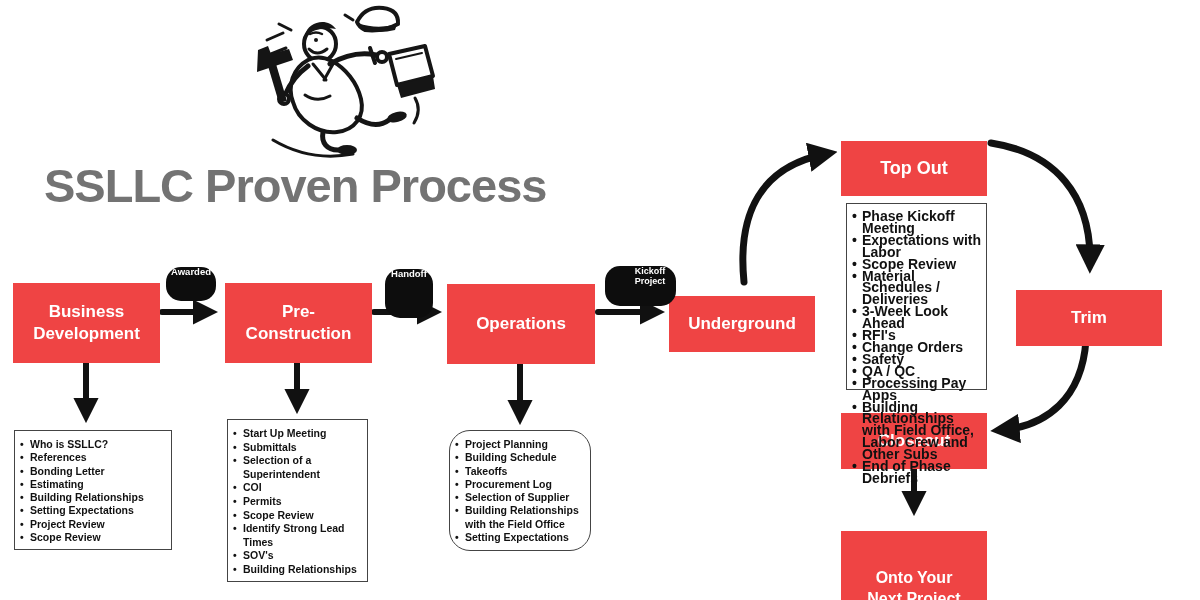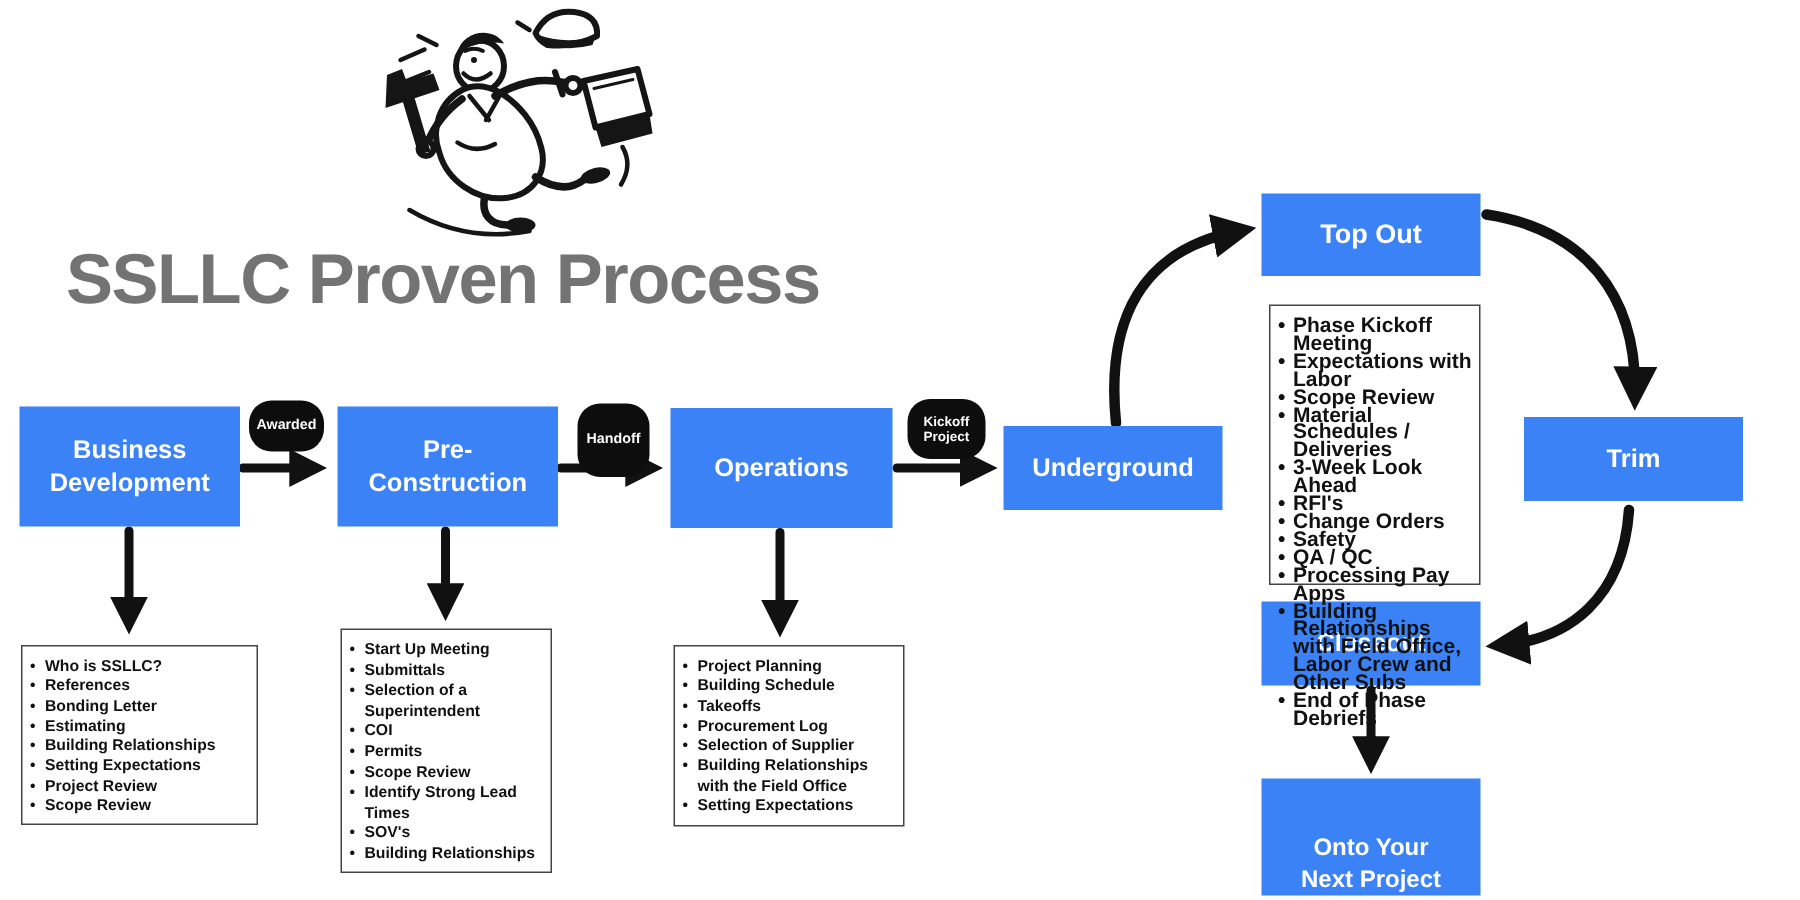--- a/index.html
+++ b/index.html
@@ -6,25 +6,25 @@
   #canvas{
     position:relative;width:1200px;height:600px;overflow:hidden;
     background:#ffffff;font-family:"Liberation Sans","DejaVu Sans",sans-serif;
   }
   .title{
     position:absolute;left:44px;top:158px;width:660px;margin:0;
     font-size:47px;font-weight:bold;letter-spacing:-1px;color:#737373;
   }
   .stage{
     position:absolute;display:flex;align-items:center;justify-content:center;
-    background:#3b82f6;color:#fff;font-weight:bold;text-align:center;
-    line-height:1.32;z-index:2;
+    background:#ef4444;color:#fff;font-weight:bold;text-align:center;
+    line-height:1.32;z-index:2;margin-top:12px;
   }
   .pill{
-    position:absolute;display:flex;align-items:center;justify-content:center;
+    position:absolute;display:flex;align-items:flex-start;justify-content:center;
     background:#0d0d0d;color:#fff;font-weight:bold;text-align:center;
     border-radius:15px;line-height:1.15;z-index:3;
   }
   .list-box{
     position:absolute;background:#fff;border:1.5px solid #444;z-index:2;
     box-sizing:border-box;padding:7px 4px 4px 2px;
   }
   .list-box ul{margin:0;padding:0;list-style:none;}
   .list-box li{
     position:relative;padding-left:13px;font-weight:bold;color:#111;
@@ -131,21 +131,21 @@
   <div class="stage" style="left:841px;top:519px;width:146px;height:78px;font-size:16px;align-items:flex-end;">
     <span style="width:110px;">Onto Your Next Project</span>
   </div>
 
   <div class="pill" style="left:166px;top:267px;width:50px;height:34px;font-size:9.5px;">
     <span>Awarded</span>
   </div>
   <div class="pill" style="left:385px;top:269px;width:48px;height:49px;font-size:9.5px;">
     <span>Handoff</span>
   </div>
-  <div class="pill" style="left:605px;top:266px;width:52px;height:40px;font-size:9px;">
+  <div class="pill" style="left:605px;top:266px;width:52px;height:40px;font-size:9px;padding-left:19px;">
     <span style="width:40px;">Kickoff Project</span>
   </div>
 
   <div class="list-box" id="bd-list" style="left:14px;top:430px;width:158px;height:120px;">
     <ul>
         <li>Who is SSLLC?</li>
         <li>References</li>
         <li>Bonding Letter</li>
         <li>Estimating</li>
         <li>Building Relationships</li>
@@ -160,21 +160,21 @@
         <li>Submittals</li>
         <li>Selection of a Superintendent</li>
         <li>COI</li>
         <li>Permits</li>
         <li>Scope Review</li>
         <li>Identify Strong Lead Times</li>
         <li>SOV's</li>
         <li>Building Relationships</li>
       </ul>
   </div>
-  <div class="list-box" id="ops-list" style="left:449px;top:430px;width:154px;height:121px;">
+  <div class="list-box" id="ops-list" style="left:449px;top:430px;width:142px;height:121px;border-radius:21px;">
     <ul>
         <li>Project Planning</li>
         <li>Building Schedule</li>
         <li>Takeoffs</li>
         <li>Procurement Log</li>
         <li>Selection of Supplier</li>
         <li>Building Relationships with the Field Office</li>
         <li>Setting Expectations</li>
       </ul>
   </div>

